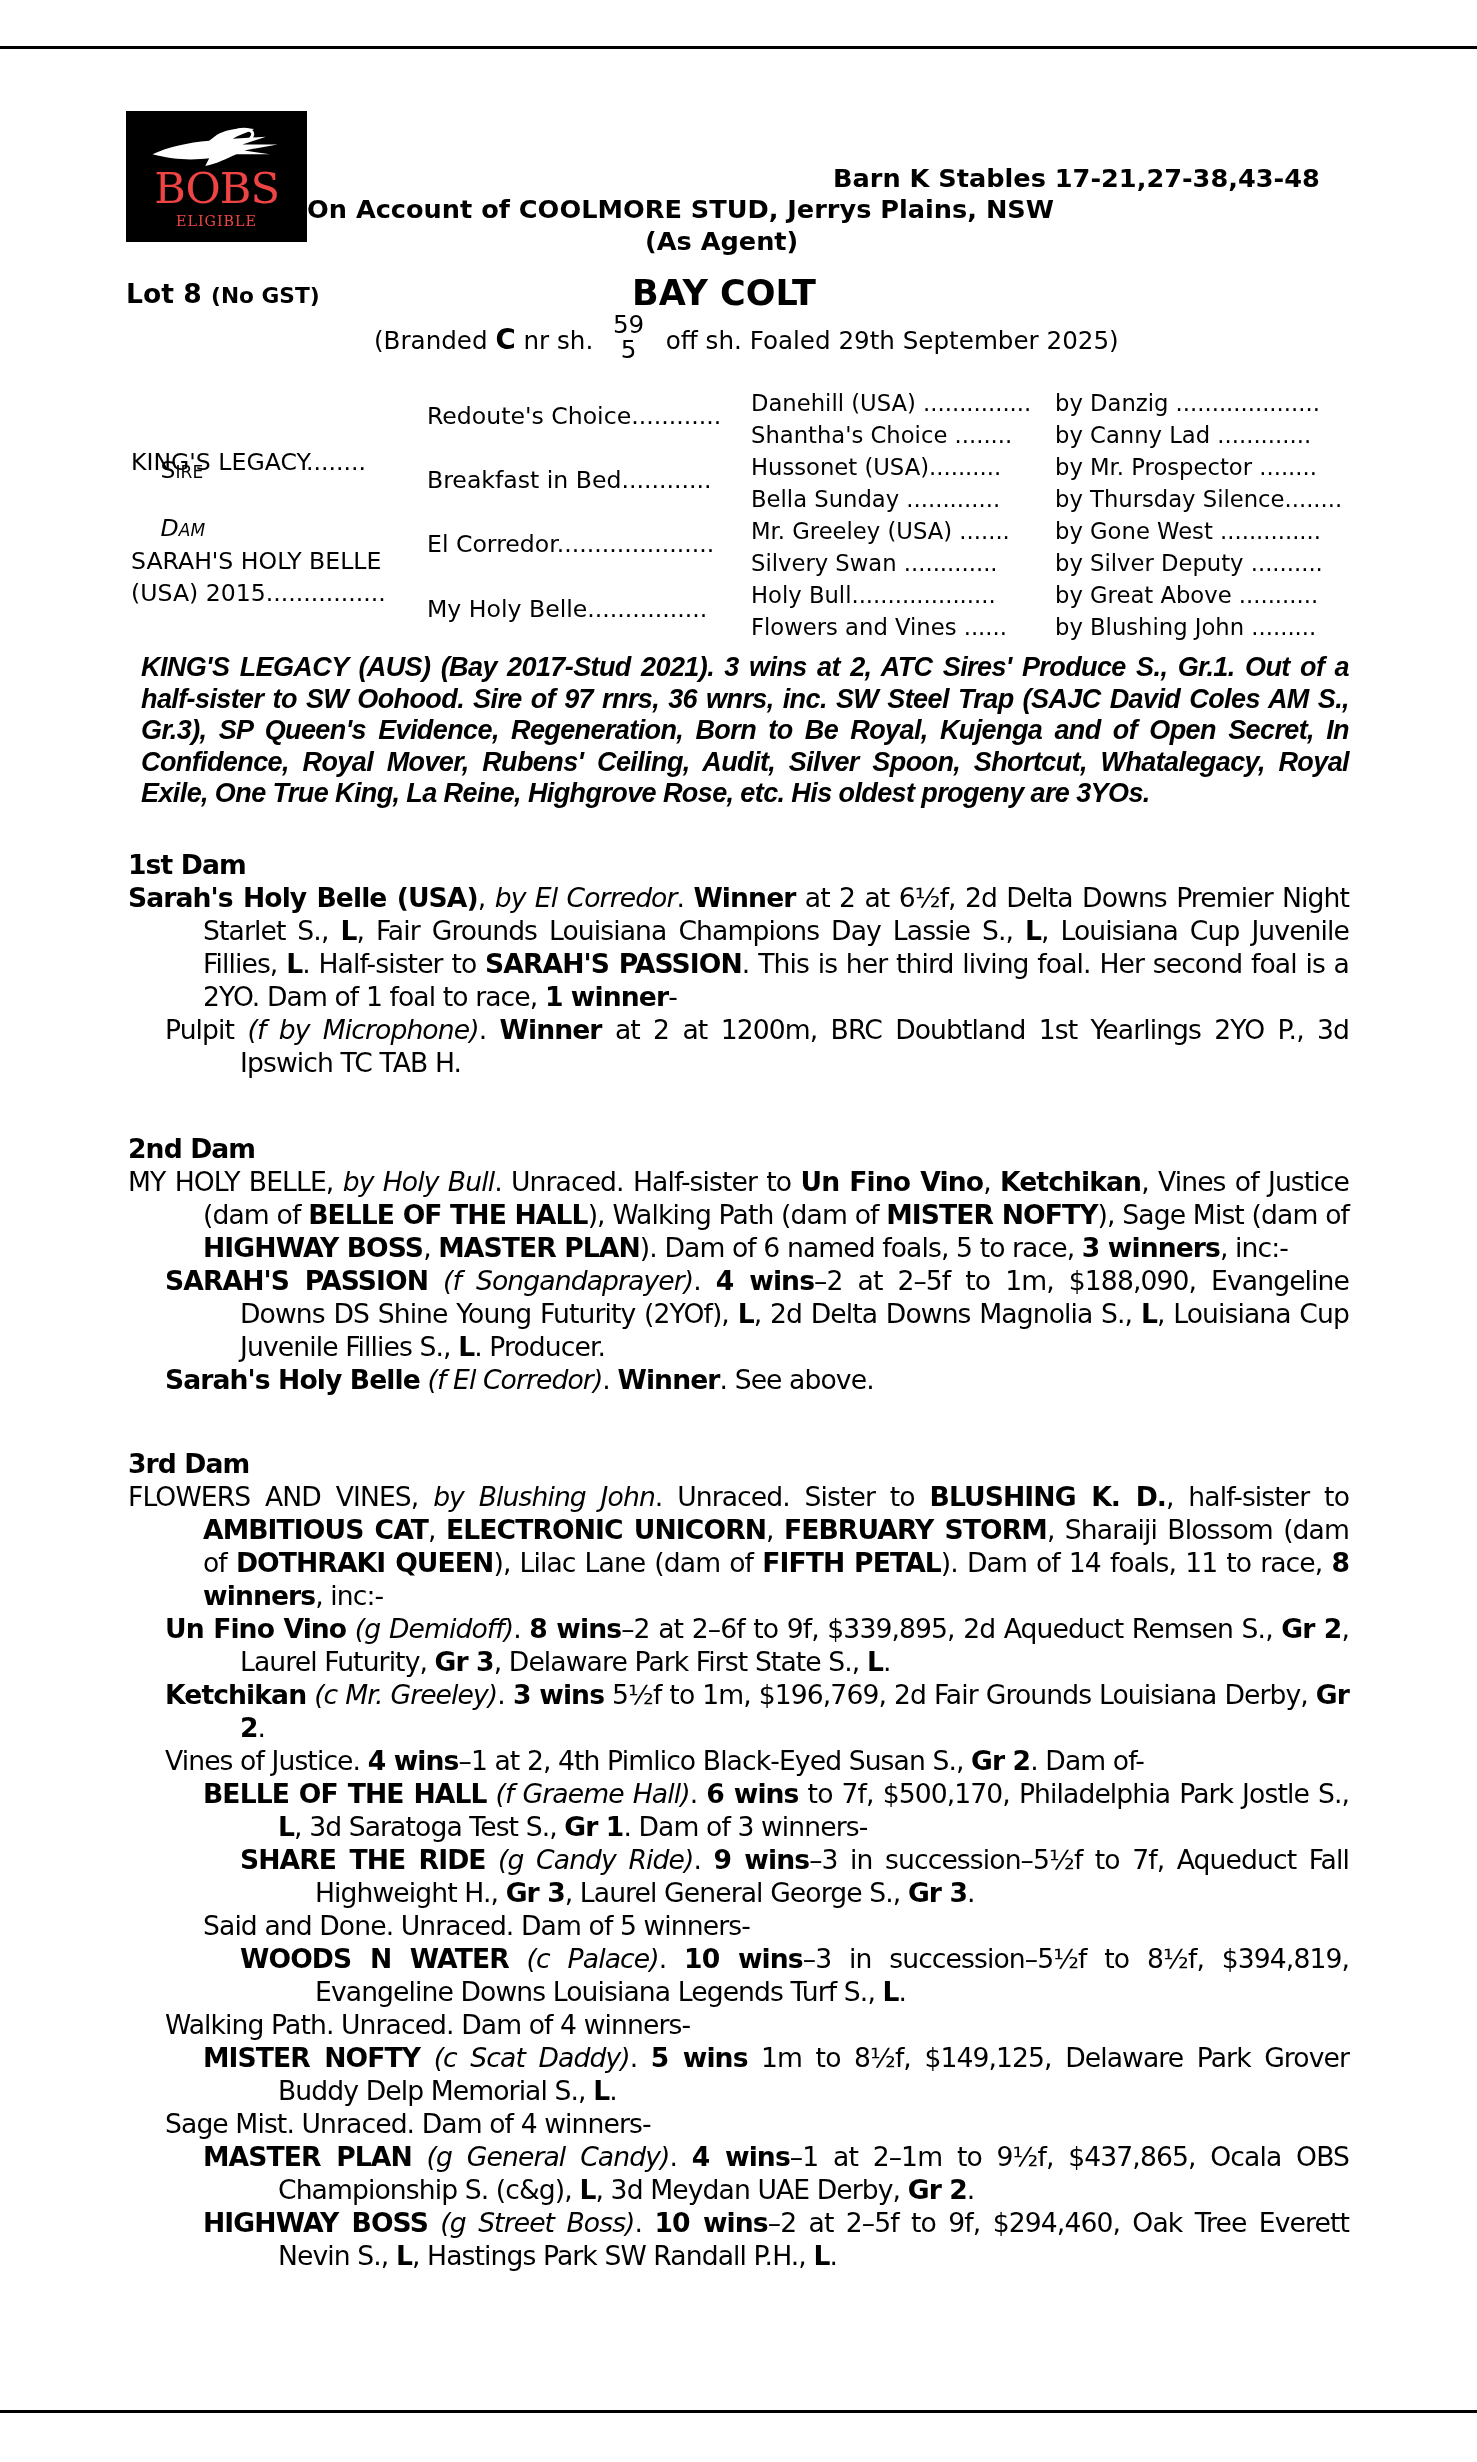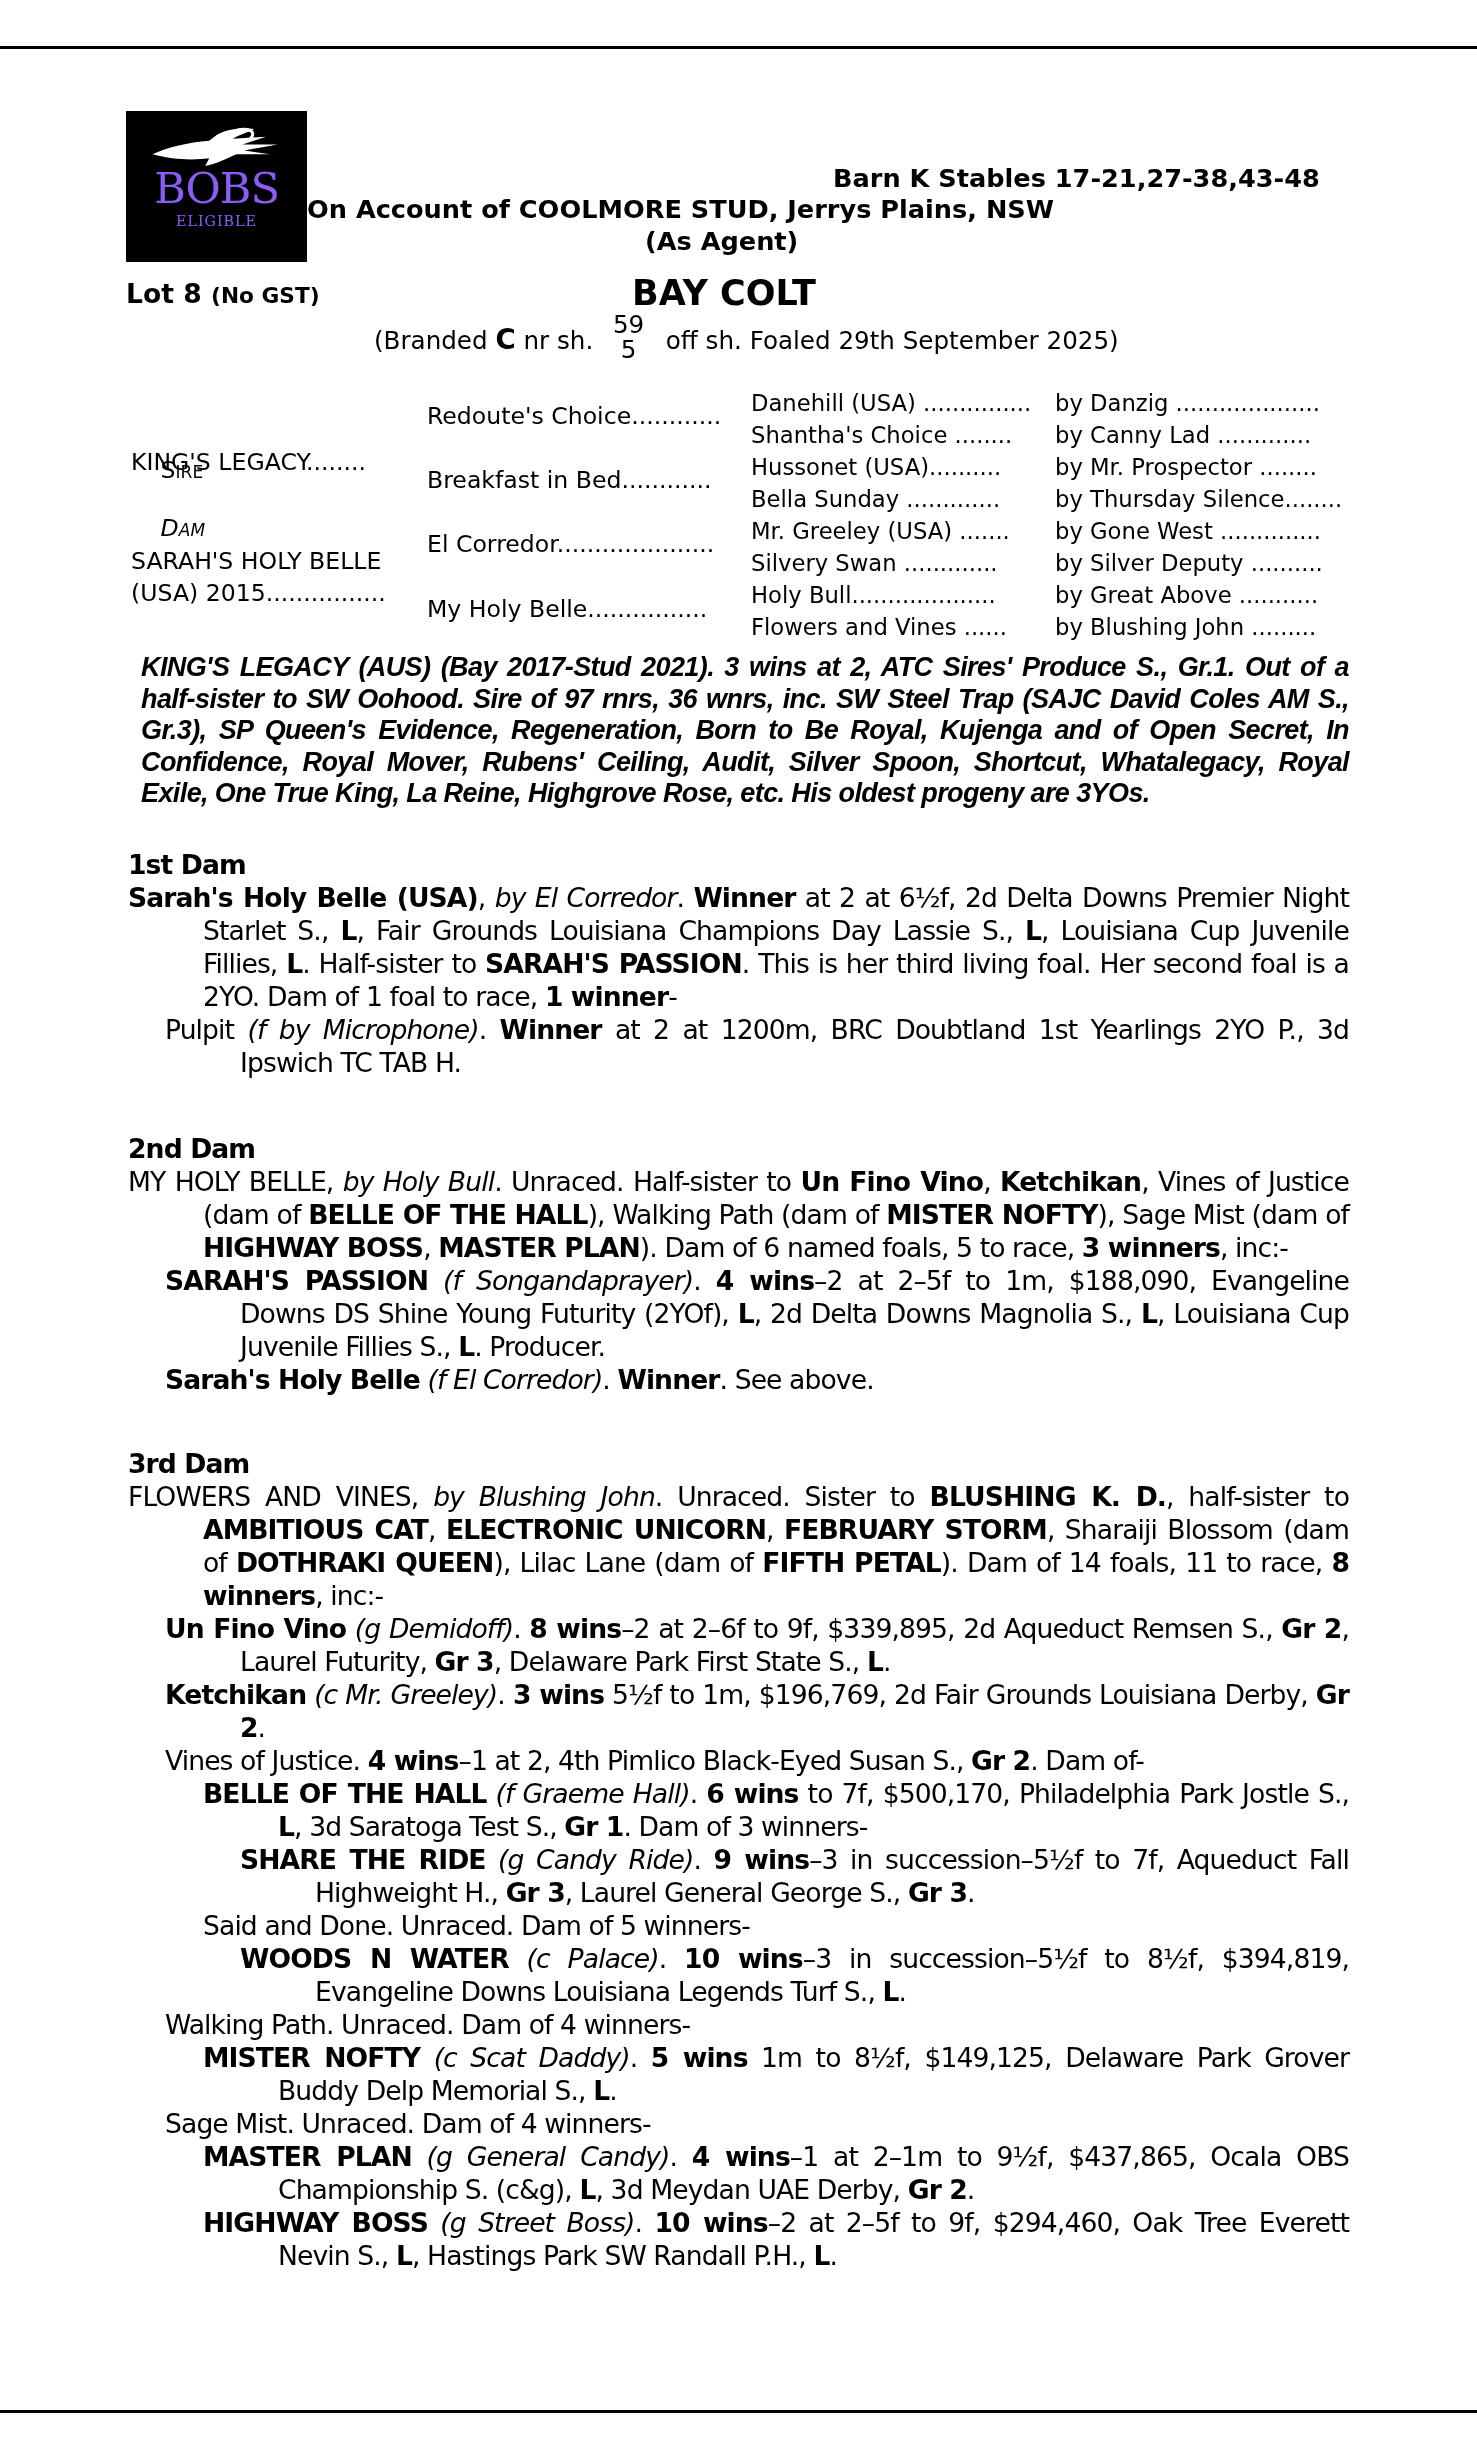--- a/index.html
+++ b/index.html
@@ -3,22 +3,22 @@
 <meta charset="utf-8">
 <style>
   html, body { margin:0; padding:0; background:#ffffff; }
   body { width:1478px; height:2463px; position:relative; overflow:hidden; color:#000;
          font-family:"DejaVu Sans", sans-serif; }
   .rule { position:absolute; left:0; width:1478px; height:3px; background:#000; }
   .rule.top { top:46px; }
   .rule.bottom { top:2410px; }
 
   
-  .logo { position:absolute; left:126px; top:111px; width:181px; height:151px; background:#000;
-          color:#8b5cf6; text-align:center; }
+  .logo { position:absolute; left:126px; top:111px; width:181px; height:131px; background:#000;
+          color:#ef4444; text-align:center; }
   .logo svg { position:absolute; left:21.7px; top:13.8px; }
   .logo .big { position:absolute; left:0; right:0; top:55px; font-family:"DejaVu Serif", serif;
                font-size:43px; letter-spacing:-1px; line-height:45px; }
   .logo .small { position:absolute; left:0; right:0; top:102px; font-family:"DejaVu Serif", serif;
                  font-size:14.3px; letter-spacing:1px; }
 
   .hdr { position:absolute; font-weight:bold; font-size:25.6px; line-height:29.6px; white-space:nowrap; }
   .barn { left:785px; top:164px;margin-left:48px; }
   .account { left:307px; top:195px; }
   .agent { left:645px; top:227px; }

